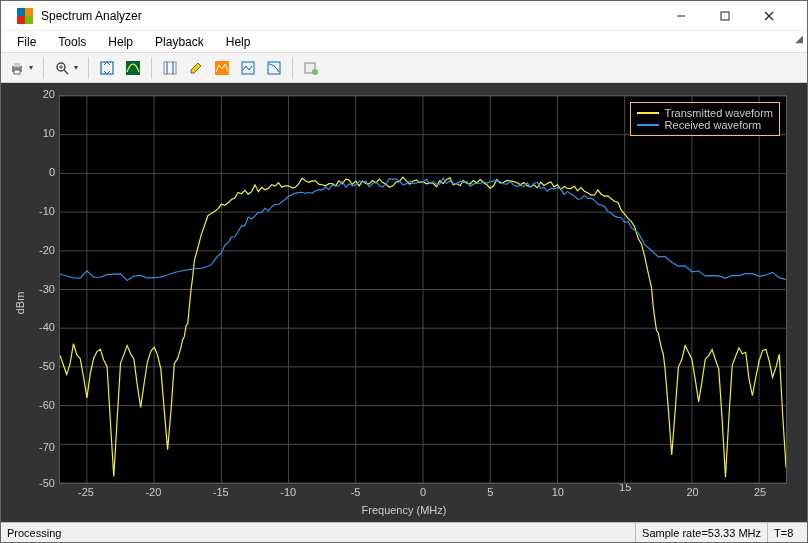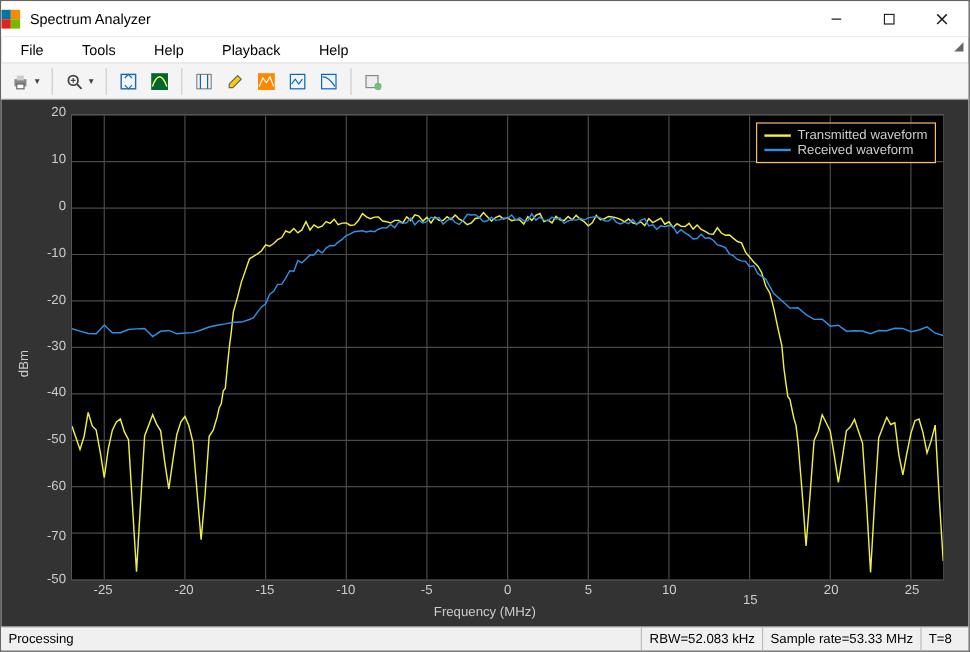--- a/index.html
+++ b/index.html
@@ -1,22 +1,22 @@
 <!DOCTYPE html>
 <html><head>
 <meta charset="utf-8">
 <style>
   * { box-sizing: border-box; margin: 0; padding: 0; }
   body { font-family: "Segoe UI", Tahoma, sans-serif; font-size: 12px; background: #fff; width: 808px; height: 543px; overflow: hidden; border: 1px solid #666; }
-  .titlebar { height: 30px; background: #fff; display: flex; align-items: center; padding: 0 0; border-bottom: 1px solid #eee; }
+  .titlebar { height: 30px; background: #fff; display: flex; align-items: center; padding: 0 16px; border-bottom: 1px solid #eee; }
   .titlebar .logo { width: 16px; height: 16px; margin-right: 8px; display: inline-flex; }
   .titlebar .title { flex: 1; font-size: 12px; }
   .winbtns { display: flex; gap: 0; }
   .winbtn { width: 44px; height: 28px; display: flex; align-items: center; justify-content: center; color: #222; }
-  .menubar { height: 22px; display: flex; align-items: center; padding: 0 6px; gap: 12px; border-bottom: 1px solid #ddd; position: relative; }
+  .menubar { height: 22px; display: flex; align-items: center; padding: 0 6px; gap: 2px; border-bottom: 1px solid #ddd; position: relative; }
   .menuitem { padding: 2px 10px; font-size: 12px; }
   .menucorner { position: absolute; right: 4px; top: 2px; font-size: 10px; color: #666; }
   .toolbar { height: 30px; background: #f4f4f4; display: flex; align-items: center; padding: 0 4px; gap: 2px; border-bottom: 1px solid #ccc; }
   .tbtn { width: 24px; height: 24px; display: flex; align-items: center; justify-content: center; border: 1px solid transparent; }
   .tsep { width: 1px; height: 22px; background: #ccc; margin: 0 4px; }
   .tdrop { width: 8px; font-size: 8px; color: #444; margin-left: -2px; }
   .plotwrap { background: #333333; height: 439px; padding: 4px 6px; position: relative; }
   .plot { position: relative; width: 100%; height: 100%; }
   .plotcanvas { position: absolute; left: 52px; top: 8px; right: 14px; bottom: 34px; background: #000; border: 1px solid #555; }
   .grid line { stroke: #4a4a4a; stroke-width: 1; }
@@ -165,21 +165,21 @@
       </div>
     <div id="xticks-container">
         <div class="xtick" style="left: 68.963px; top: 399px; width: 20px; text-align: center;">-25</div>
         <div class="xtick" style="left: 136.37px; top: 399px; width: 20px; text-align: center;">-20</div>
         <div class="xtick" style="left: 203.778px; top: 399px; width: 20px; text-align: center;">-15</div>
         <div class="xtick" style="left: 271.185px; top: 399px; width: 20px; text-align: center;">-10</div>
         <div class="xtick" style="left: 338.593px; top: 399px; width: 20px; text-align: center;">-5</div>
         <div class="xtick" style="left: 406px; top: 399px; width: 20px; text-align: center;">0</div>
         <div class="xtick" style="left: 473.407px; top: 399px; width: 20px; text-align: center;">5</div>
         <div class="xtick" style="left: 540.815px; top: 399px; width: 20px; text-align: center;">10</div>
-        <div class="xtick" style="left: 608.222px; top: 407px; width: 20px; text-align: center;">15</div>
+        <div class="xtick" style="left: 608.222px; top: 394px; width: 20px; text-align: center;">15</div>
         <div class="xtick" style="left: 675.63px; top: 399px; width: 20px; text-align: center;">20</div>
         <div class="xtick" style="left: 743.037px; top: 399px; width: 20px; text-align: center;">25</div>
       </div>
     <div class="plotcanvas">
       <svg id="chartsvg" width="100%" height="100%" preserveAspectRatio="none" viewBox="0 0 728 389">
         <g id="grid" class="grid">
             <line x1="26.962962962962962" x2="26.962962962962962" y1="0" y2="389"></line>
             <line x1="94.37037037037037" x2="94.37037037037037" y1="0" y2="389"></line>
             <line x1="161.77777777777777" x2="161.77777777777777" y1="0" y2="389"></line>
             <line x1="229.1851851851852" x2="229.1851851851852" y1="0" y2="389"></line>
@@ -214,16 +214,15 @@
           <div class="legend-line" style="background:#3090e8"></div>
           <span>Received waveform</span>
         </div>
       </div>
     </div>
   </div>
 </div>
 
 <div class="statusbar">
   <div class="cell">Processing</div>
-  <div class="cell">RBW=52.083 kHz</div>
   <div class="cell">Sample rate=53.33 MHz</div>
   <div class="cell" style="min-width:40px">T=8</div>
 </div>
 
 </body></html>

